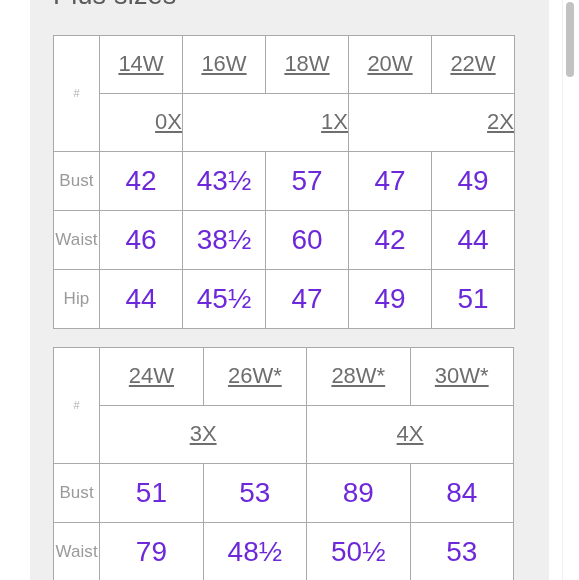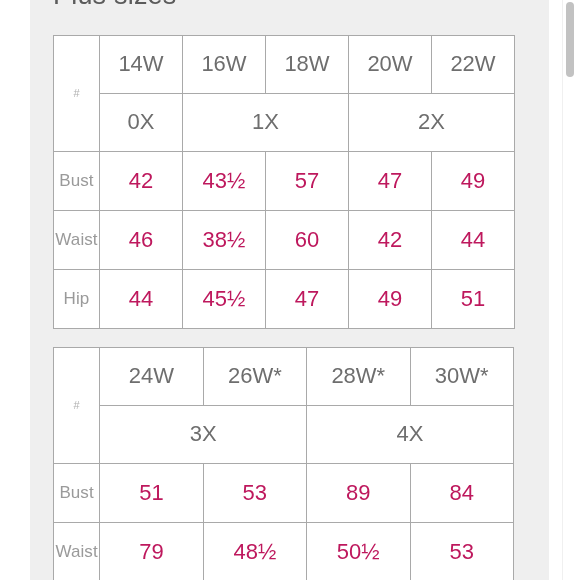--- a/index.html
+++ b/index.html
@@ -72,59 +72,60 @@
     border-collapse: collapse;
     background: #ffffff;
     table-layout: fixed;
   }
 
   .size-table td {
     border: 1px solid #a9a9a9;
     background: #ffffff;
     text-align: center;
     vertical-align: middle;
-    color: #be185d;
-    font-size: 22px;
+    color: #6d28d9;
+    font-size: 28px;
     font-weight: 400;
     padding: 0;
     line-height: 1.1;
   }
 
   .size-table td.corner-cell {
     font-size: 11px;
     color: #b0b0b0;
   }
 
   .size-table td.row-label {
     font-size: 17px;
     color: #9a9a9a;
     letter-spacing: 0.1px;
   }
 
   .size-table td.size-head,
   .size-table td.group-head {
     font-size: 22px;
     color: #6e6e6e;
+    text-decoration: underline;
   }
 
   
   #table-plus-1 {
     left: 23px;
     top: 35px;
     width: 461px;
   }
   #table-plus-1 .c0 { width: 46px; }
   #table-plus-1 .c1,
   #table-plus-1 .c2,
   #table-plus-1 .c3,
   #table-plus-1 .c4,
   #table-plus-1 .c5 { width: 83px; }
 
   #table-plus-1 tr.head-row-1 td { height: 57px; }
-  #table-plus-1 tr.head-row-2 td { height: 57px; }
+  #table-plus-1 tr.head-row-2 td { height: 57px; text-align: right; }
   #table-plus-1 tr.data-row td   { height: 58px; }
 
   
   #table-plus-2 {
     left: 23px;
     top: 347px;
     width: 461px;
   }
   #table-plus-2 .c0 { width: 46px; }
   #table-plus-2 .c1,

